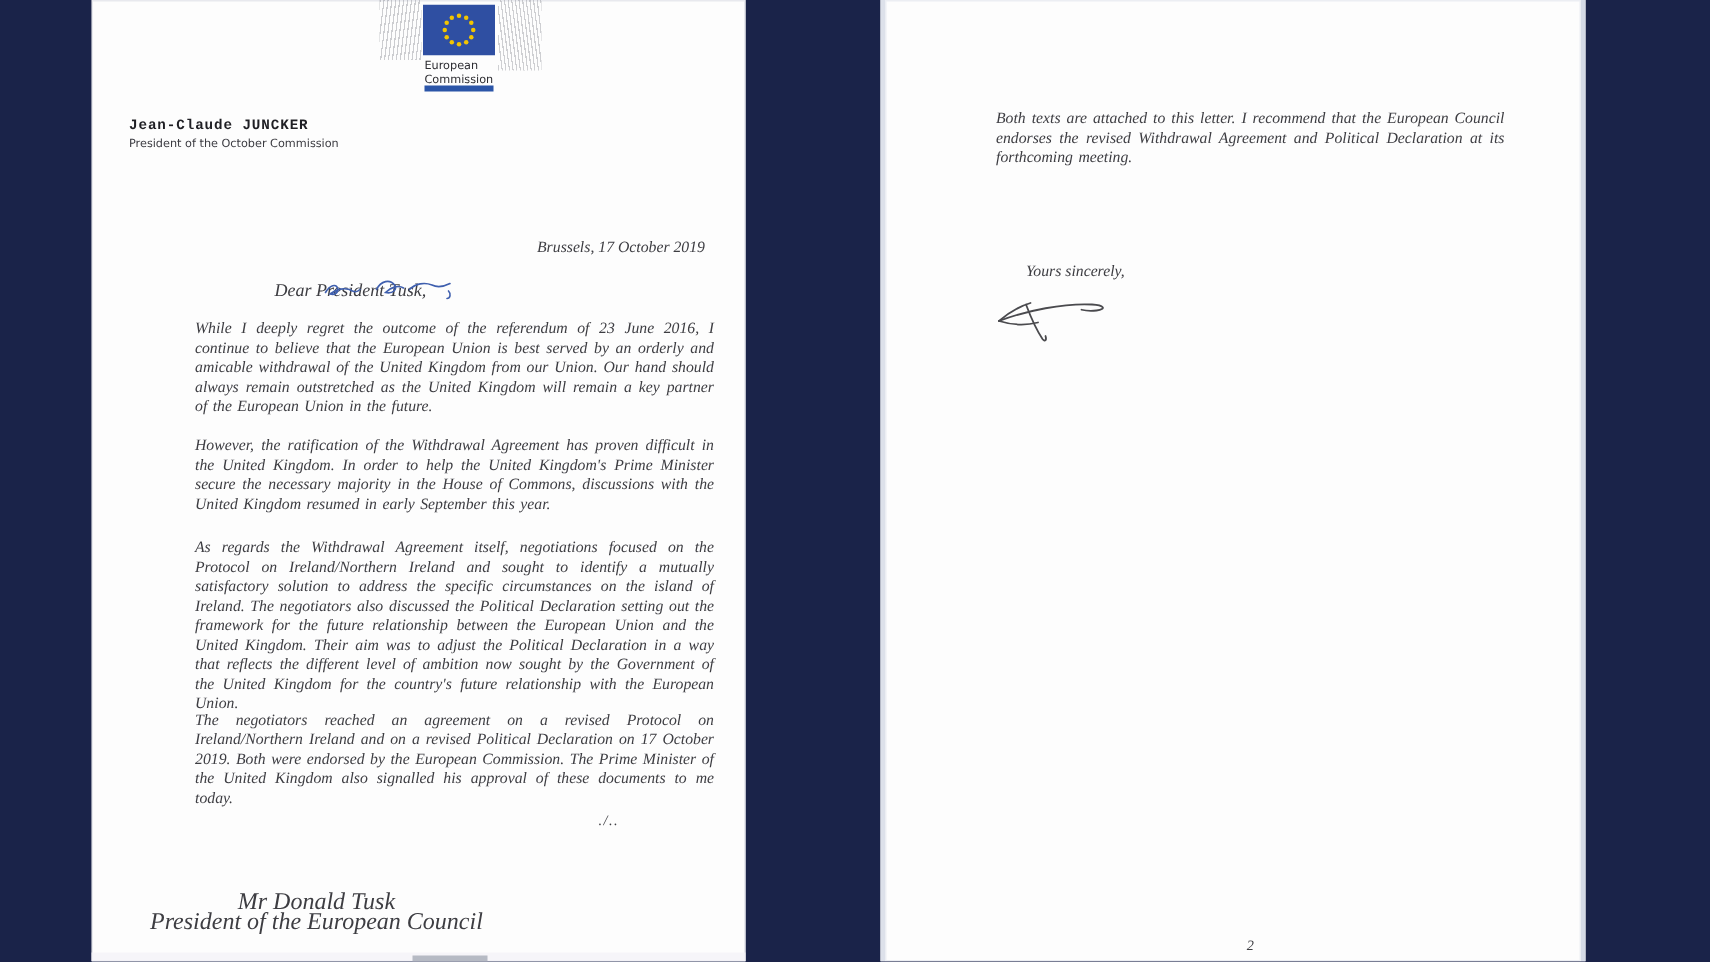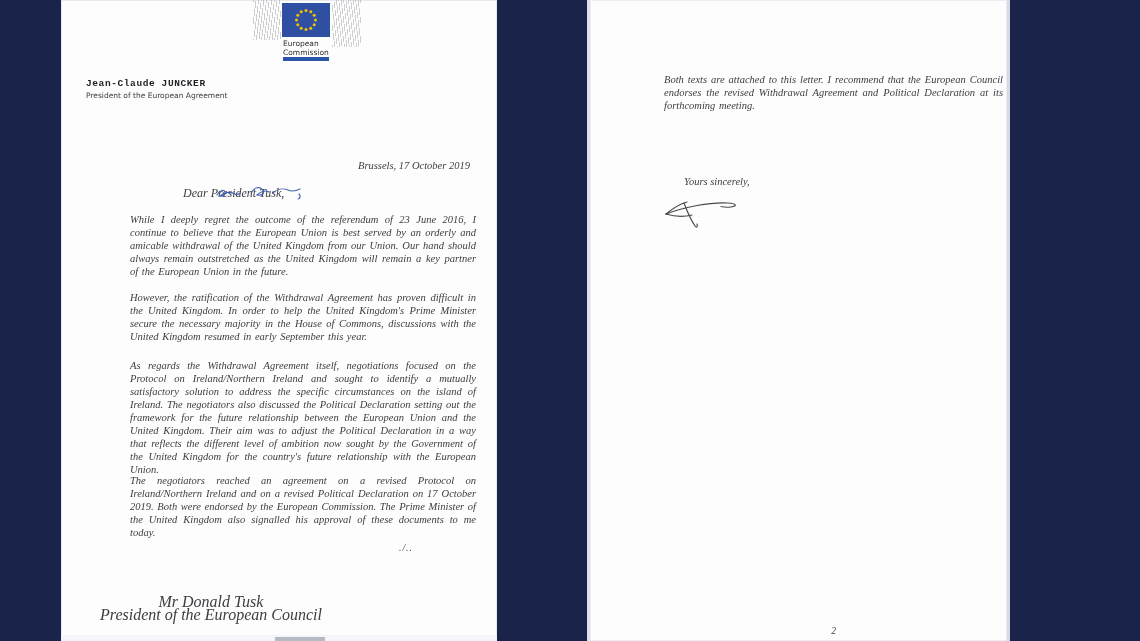--- a/index.html
+++ b/index.html
@@ -3,21 +3,21 @@
 <meta charset="utf-8">
 <style>
   * { margin:0; padding:0; box-sizing:border-box; }
   html,body { width:1140px; height:641px; overflow:hidden; }
   body { background:#1a2349; position:relative; font-family:"Liberation Serif", serif; }
 
   .page {
     position:absolute; top:0; height:641px; background:#fdfdfd;
   }
   #page1 { left:61px;  width:436px; box-shadow:0 0 0 1px #e8e9ee inset; }
-  #page2 { left:587px; width:423px; border-left:3px solid #dde1ea; border-right:3px solid #d5dae6;
+  #page2 { left:587px; width:470px; border-left:3px solid #dde1ea; border-right:3px solid #d5dae6;
            box-shadow:0 0 0 1px #eceef3 inset; }
 
   
   .guilloche {
     position:absolute; top:0;
     background:
       repeating-linear-gradient(97deg, rgba(130,132,140,.40) 0 0.8px, rgba(255,255,255,0) 0.8px 2.6px);
   }
   .guilloche.right {
     background:
@@ -96,21 +96,21 @@
       <circle cx="19.2" cy="8.8" r="1.5"></circle>
     </g>
   </svg>
   <div class="logo-caption">
     <div>European</div>
     <div>Commission</div>
   </div>
   <div class="logo-bar" style="background:#2b55a8;"></div>
 
   <div class="sender-name">Jean-Claude JUNCKER</div>
-  <div class="sender-title">President of the European Agreement</div>
+  <div class="sender-title">President of the October Commission</div>
 
 
   <div class="dateline serif-it">Brussels, 17 October 2019</div>
   <div class="salutation serif-it">Dear President Tusk,</div>
 
   <svg class="handwriting" width="96" height="20" viewBox="0 0 96 20" fill="none" stroke="#3f5fae" stroke-width="1.1" stroke-linecap="round" aria-label="dear Donald,">
     <path d="M6,13 C9,8 13,7 14,10 C15,13 12,15 9,14 C13,11 19,9 24,12 C26,13 28,12 29,11"></path>
     <path d="M40,11 C43,5 49,4 52,8 C54,11 51,14 46,13 C50,9 55,8 58,10"></path>
     <path d="M62,11 C66,7 72,6 77,8 C81,10 85,9 89,7"></path>
     <path d="M88,12 C90,14 89,17 87,17"></path>

